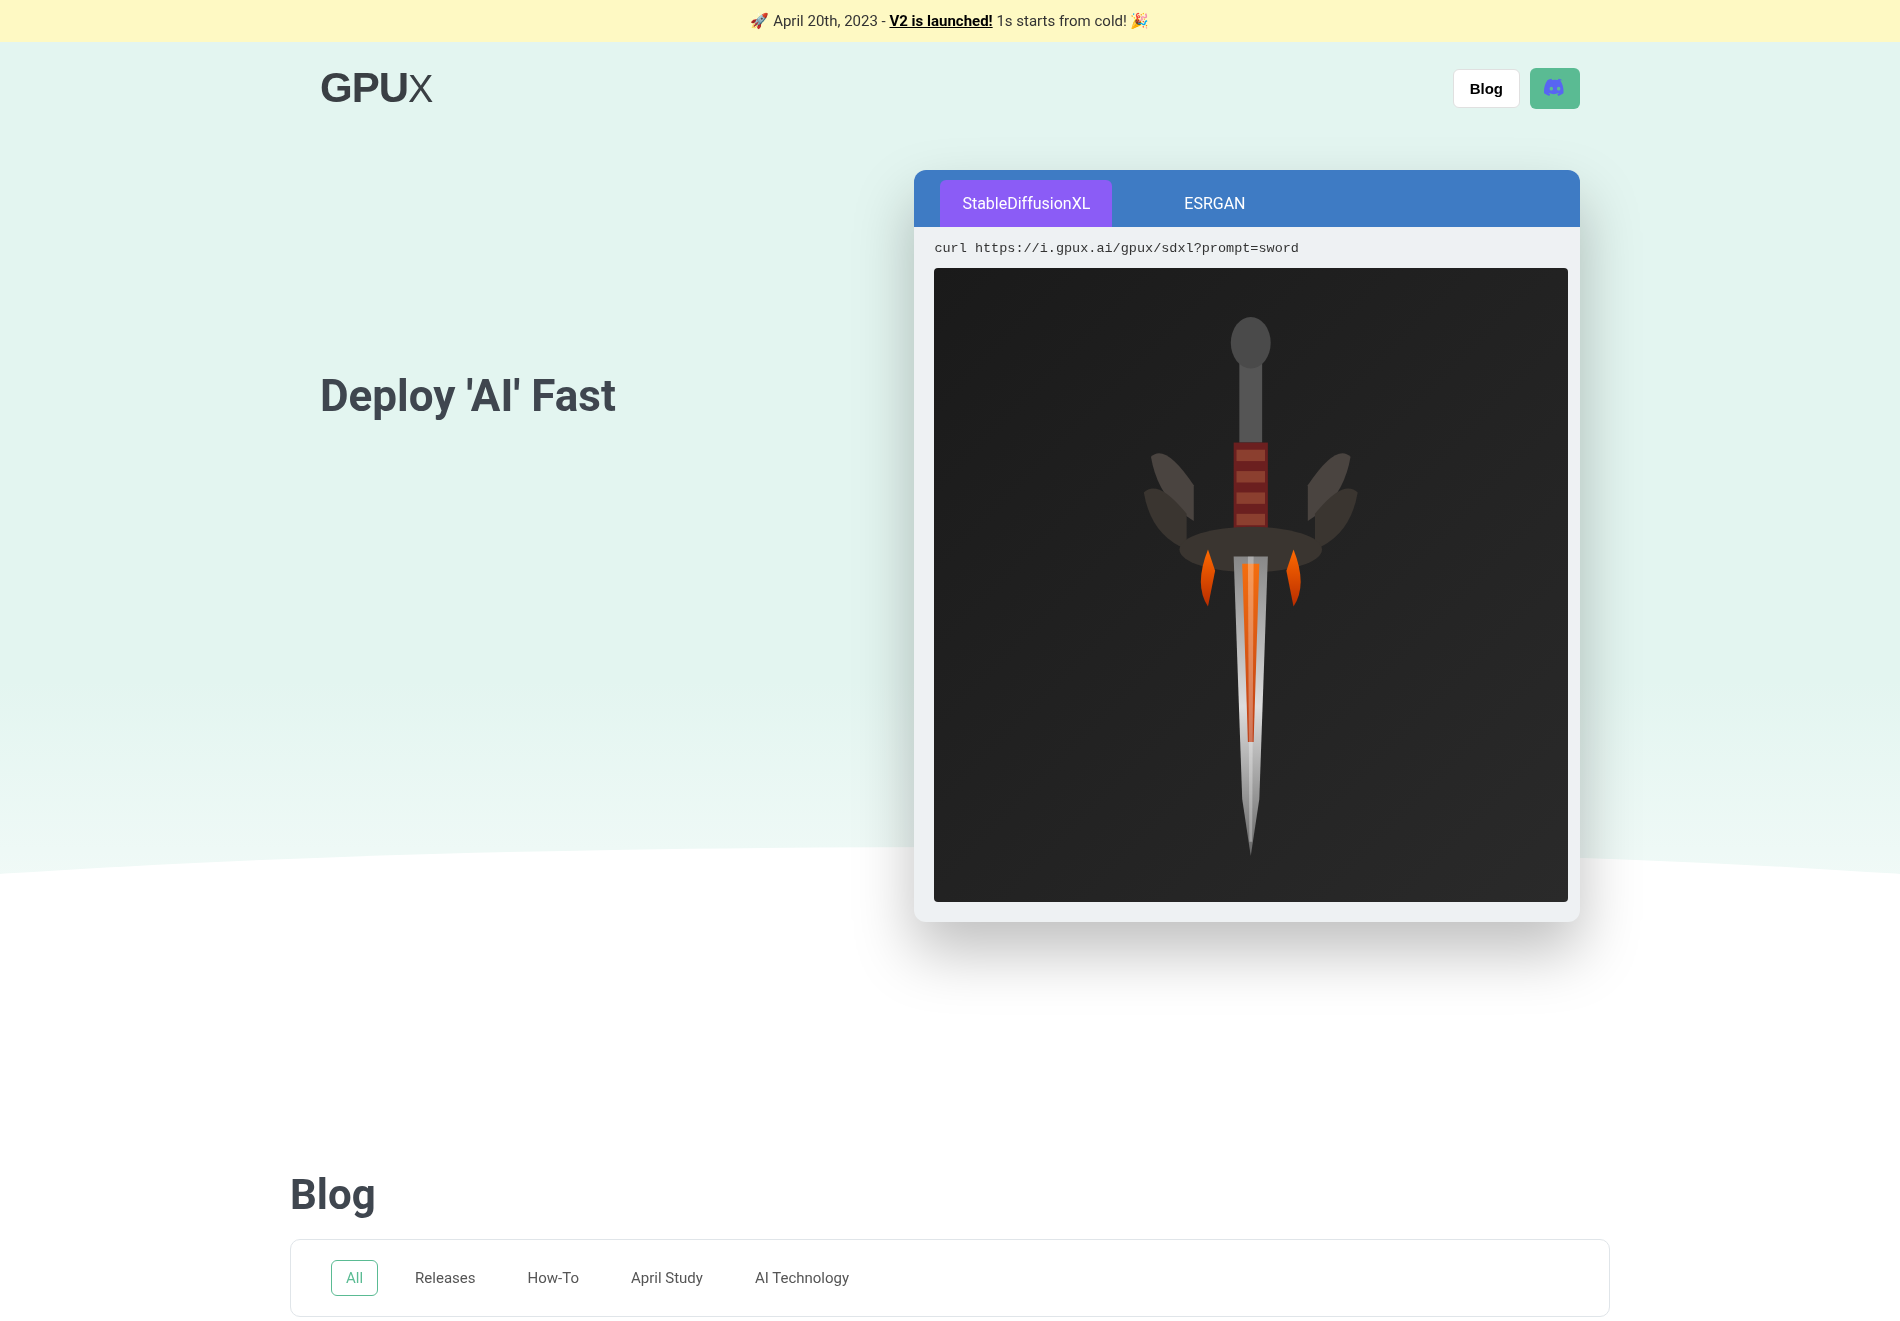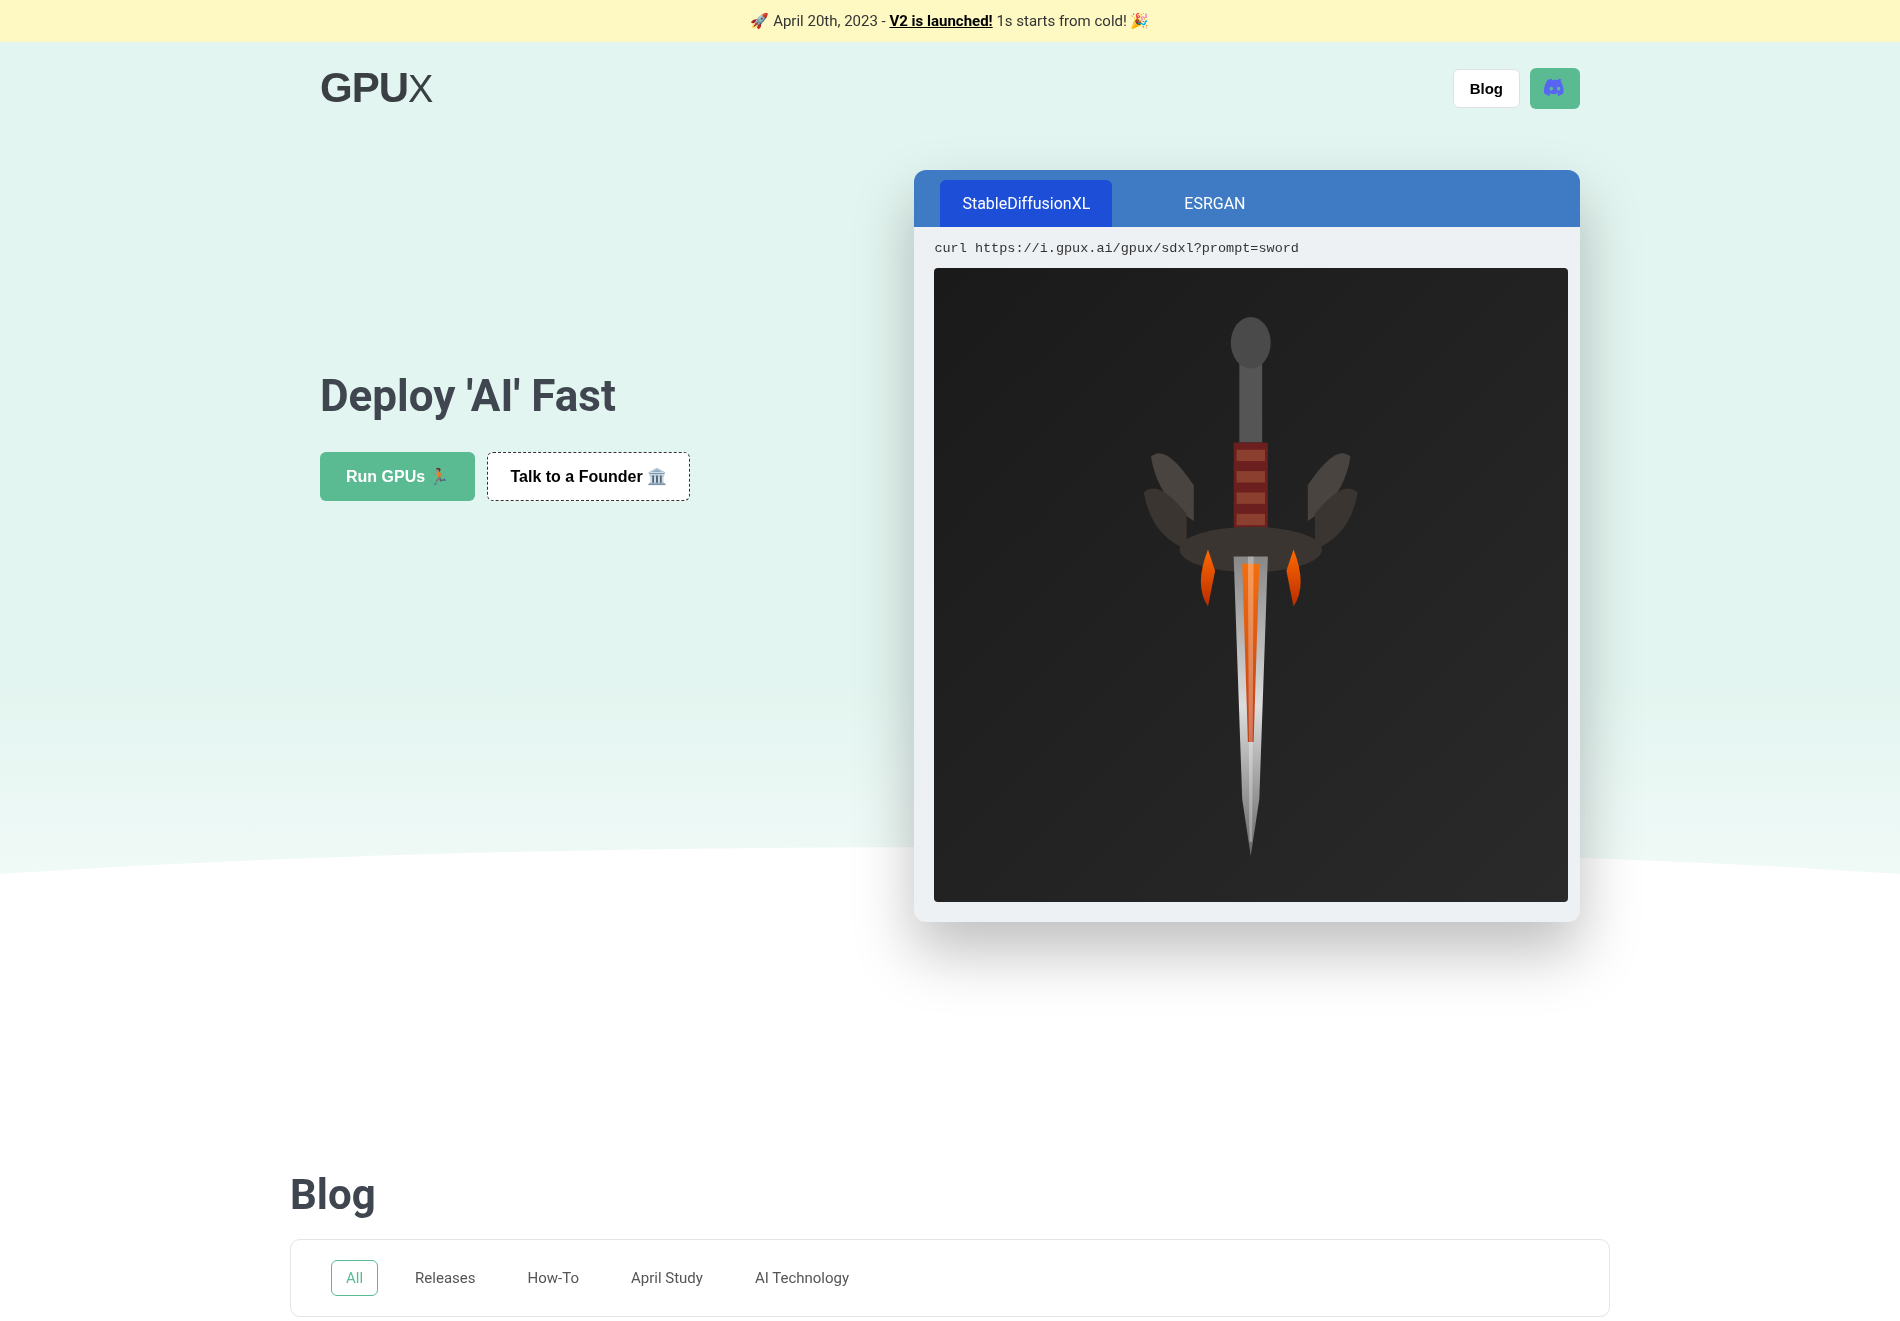--- a/index.html
+++ b/index.html
@@ -26,21 +26,21 @@
 .hero-title { font-size: 44px; font-weight: 700; color: #3f464f; margin-bottom: 30px; }
 .hero-sub { font-size: 17px; color: #8a959f; margin-bottom: 36px; }
 .hero-sub b { color: #8a959f; }
 .hero-btns { display: flex; gap: 12px; }
 .btn-primary { background: #5abb93; color: #fff; border: none; border-radius: 6px; padding: 14px 26px; font-weight: 600; font-size: 16px; cursor: pointer; }
 .btn-outline { background: #fff; color: #000; border: 1px dashed #333; border-radius: 6px; padding: 14px 22px; font-weight: 600; font-size: 16px; cursor: pointer; }
 
 .demo-card { flex: 1; background: #eef1f3; border-radius: 12px; overflow: hidden; box-shadow: 0 30px 60px rgba(0,0,0,0.25); }
 .tabs { background: #3e7bc4; display: flex; padding: 10px 26px 0 26px; gap: 50px; }
 .tab { padding: 14px 22px; color: #fff; font-size: 16px; border-radius: 6px 6px 0 0; cursor: pointer; }
-.tab.active { background: #1d4ed8; }
+.tab.active { background: #8b5cf6; }
 .demo-body { padding: 14px 12px 20px 20px; }
 .code { font-family: 'Courier New', monospace; font-size: 13.5px; color: #333; margin-bottom: 12px; }
 .img-box { width: 100%; aspect-ratio: 1; background: linear-gradient(135deg, #1a1a1a, #2a2a2a); border-radius: 4px; position: relative; display: flex; align-items: center; justify-content: center; }
 .img-box svg { width: 70%; height: 90%; }
 
 .blog-section { padding: 60px 0 40px 0; }
 .blog-title { font-size: 42px; font-weight: 700; color: #3f464f; margin-bottom: 20px; }
 .blog-box { border: 1px solid #e0e5e9; border-radius: 10px; padding: 20px 40px; }
 .filter-tabs { display: flex; gap: 22px; align-items: center; }
 .filter-tab { padding: 8px 14px; font-size: 15px; color: #555; border-radius: 6px; cursor: pointer; border: 1px solid transparent; }
@@ -75,24 +75,20 @@
                 <path d="M20.3 1.5A19 19 0 0015.8 0c-.2.4-.4.9-.6 1.3a18 18 0 00-6.4 0C8.6.9 8.4.4 8.2 0A19 19 0 003.7 1.5C.5 6.4-.3 11.1.1 15.8c1.9 1.4 3.7 2.3 5.5 2.9.4-.6.8-1.2 1.2-1.9-.6-.2-1.2-.5-1.8-.9l.4-.3c3.4 1.6 7.1 1.6 10.5 0l.4.3c-.6.4-1.2.6-1.8.9.3.6.7 1.3 1.2 1.9 1.8-.6 3.6-1.5 5.5-2.9.5-5.4-.8-10.1-3.5-14.3zM8 12.9c-1 0-1.9-1-1.9-2.1s.8-2.1 1.9-2.1 1.9 1 1.9 2.1-.9 2.1-1.9 2.1zm8 0c-1 0-1.9-1-1.9-2.1s.8-2.1 1.9-2.1 1.9 1 1.9 2.1-.9 2.1-1.9 2.1z"></path>
               </svg>
           </span>
         </button>
       </div>
     </nav>
 
     <div class="hero">
       <div class="hero-left">
         <h1 class="hero-title">Deploy 'AI' Fast</h1>
-        <div class="hero-btns">
-          <button class="btn-primary">Run GPUs 🏃🏽</button>
-          <button class="btn-outline">Talk to a Founder 🏛️</button>
-        </div>
       </div>
 
       <div class="demo-card">
         <div class="tabs">
           <div class="tab active">StableDiffusionXL</div>
           <div class="tab">ESRGAN</div>
         </div>
         <div class="demo-body">
           <div class="code">curl https://i.gpux.ai/gpux/sdxl?prompt=sword</div>
           <div class="img-box">

